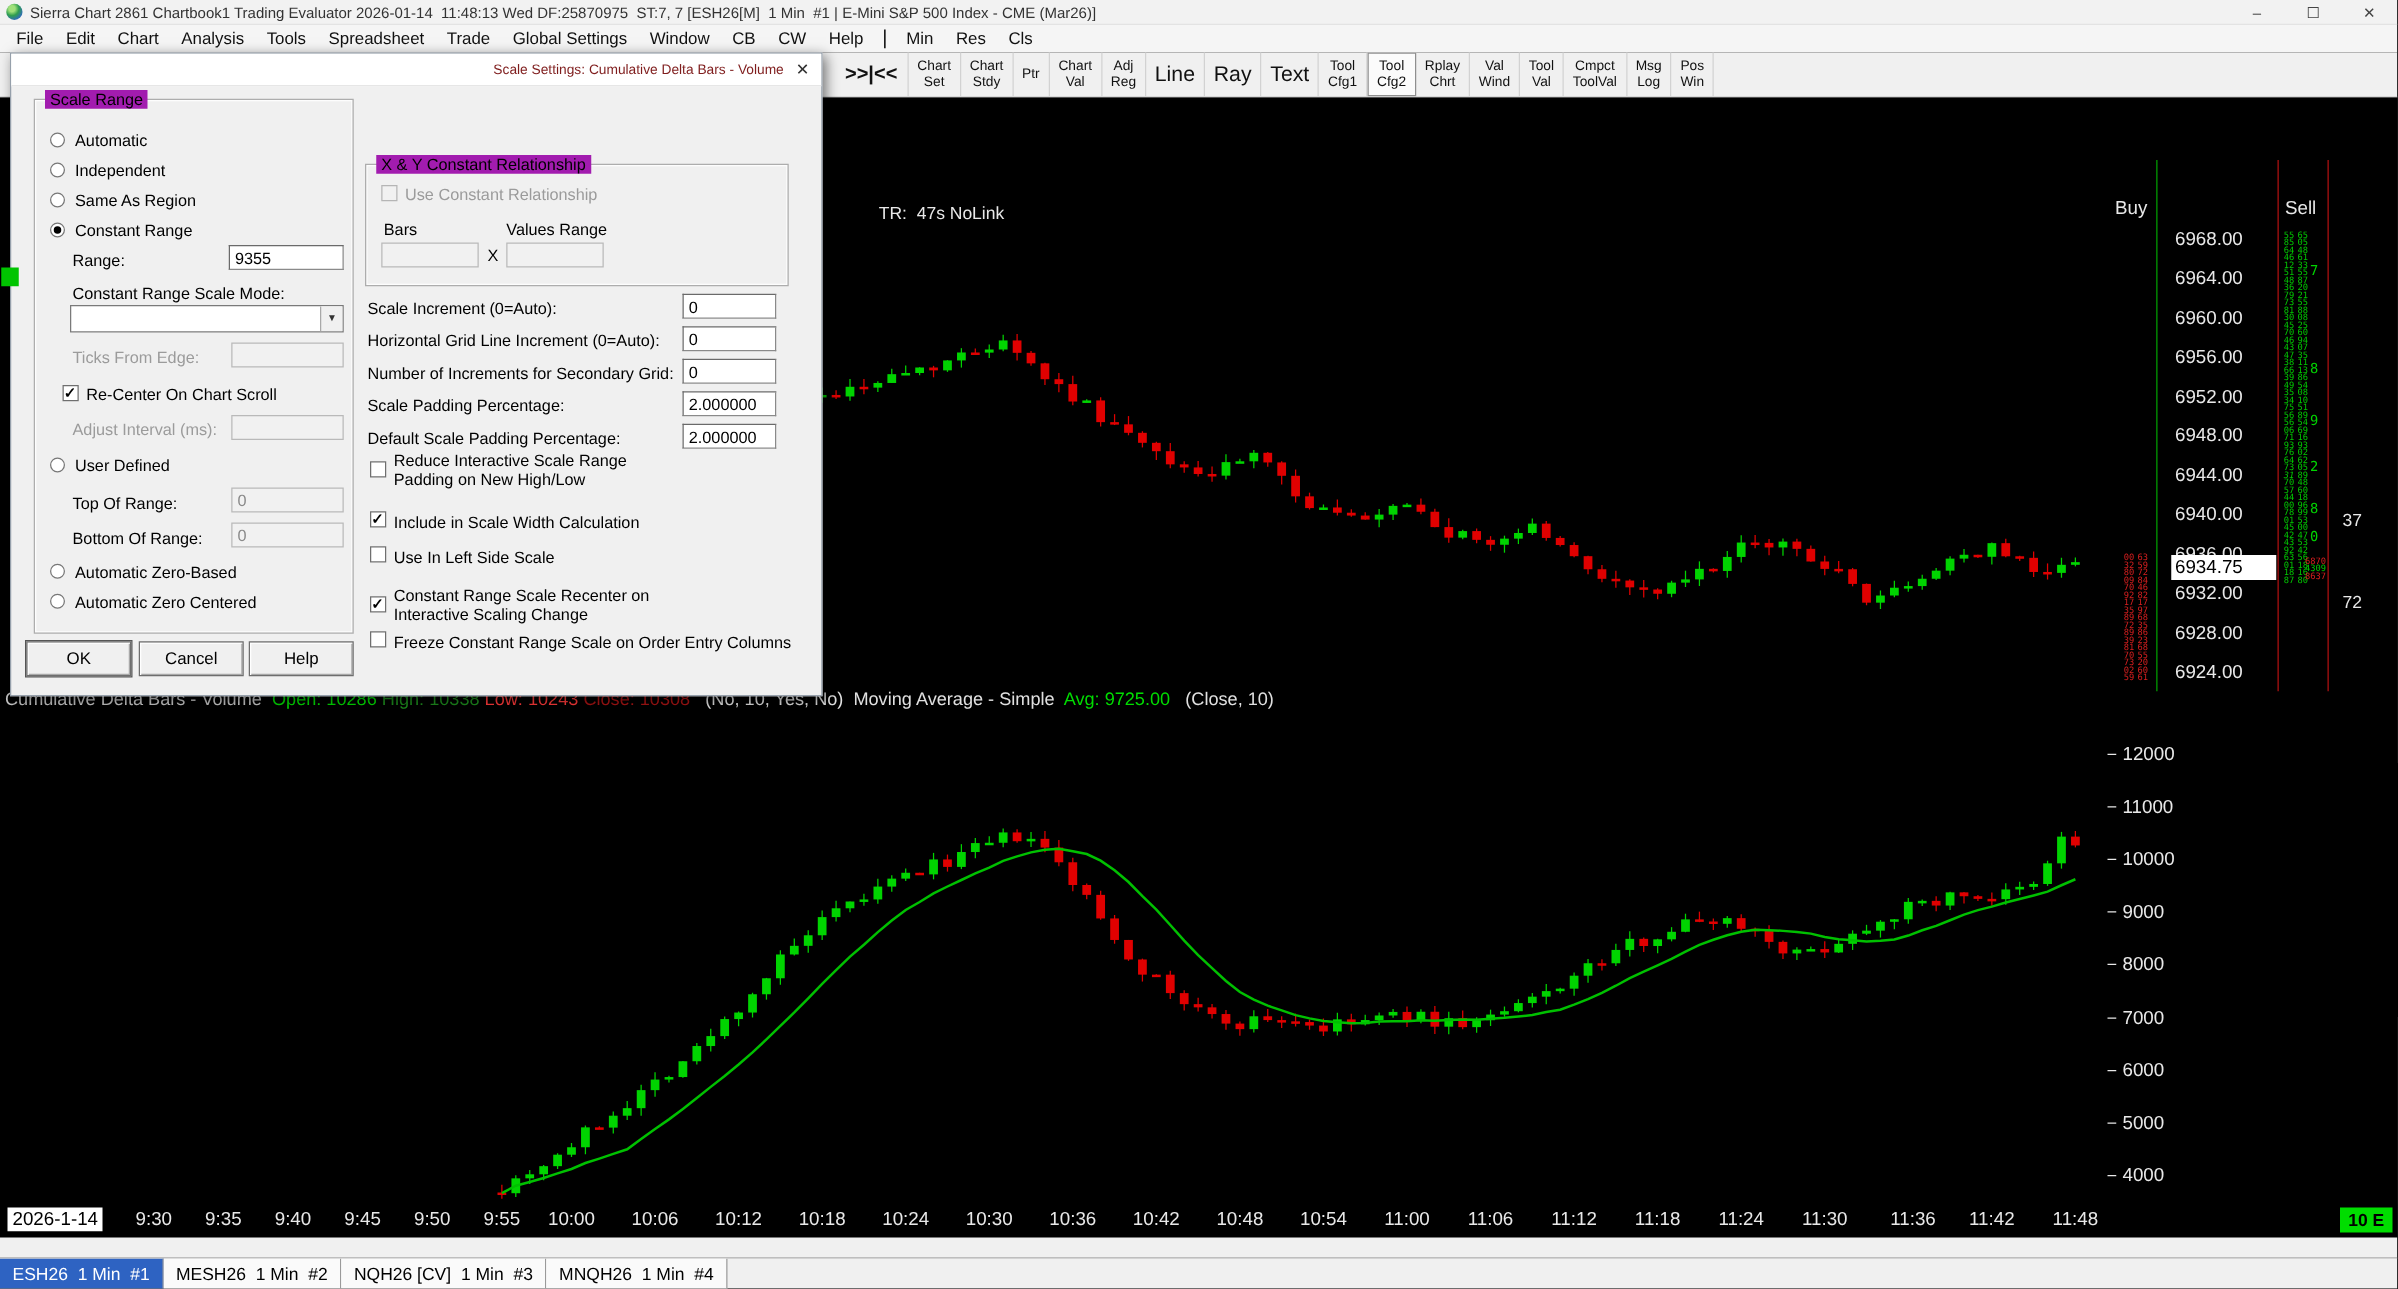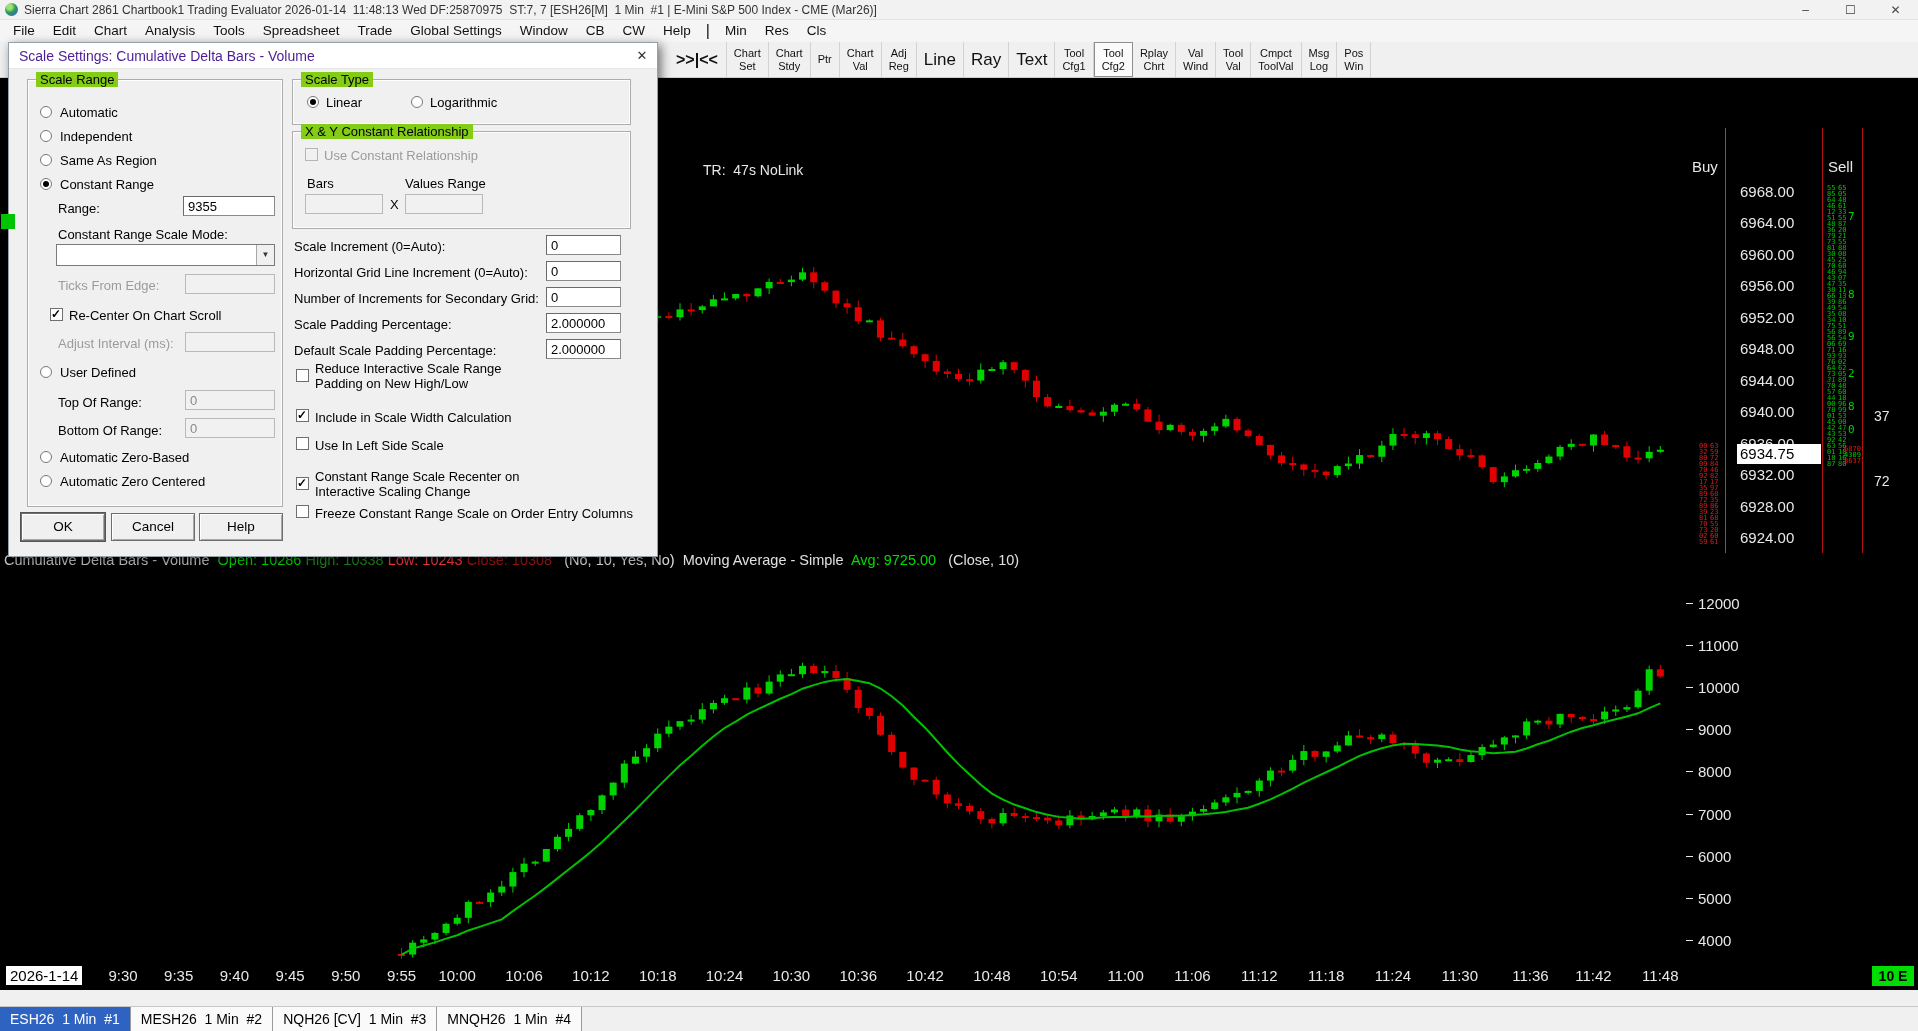--- a/index.html
+++ b/index.html
@@ -35,24 +35,24 @@
   .dom-num{position:absolute;font-size:11px;color:#00d400;font-family:"DejaVu Sans Mono",monospace;}
   .counter{position:absolute;left:1874px;font-size:14px;color:#e8e8e8;}
   
   .gap-strip{position:absolute;left:0;top:990px;width:100%;height:16px;background:#f0f0f0;}
   .tabbar{position:absolute;left:0;top:1006px;width:100%;height:25px;background:#f0f0f0;display:flex;border-top:1px solid #c8c8c8;box-sizing:border-box;}
   .tab{font-size:14px;color:#000;background:#fafafa;border-right:1px solid #9a9a9a;display:flex;align-items:center;padding:0 10px;white-space:pre;}
   .tab.active{background:#2e63c2;color:#fff;}
   
   .dialog{position:absolute;left:8px;top:42px;width:650px;height:515px;background:#f0f0f0;border:1px solid #96a0ab;box-shadow:3px 3px 10px rgba(0,0,0,.55);z-index:50;box-sizing:border-box;}
   .dlg-title{position:absolute;left:0;top:0;width:100%;height:26px;background:#fff;display:flex;align-items:center;box-sizing:border-box;padding-left:10px;border-bottom:1px solid #e6e6e6;}
-  .dlg-title-text{font-size:14px;color:#4c1d95;flex:1;}
+  .dlg-title-text{font-size:11px;color:#7f1d1d;flex:1;text-align:right;}
   .dlg-close{width:30px;text-align:center;font-size:13px;color:#333;}
   .group{position:absolute;border:1px solid #adadad;box-shadow:inset 0 0 0 1px #fdfdfd;}
-  .legend{position:absolute;top:-8px;left:8px;background:#84cc16;padding:0 4px;font-size:13px;color:#000;white-space:pre;}
+  .legend{position:absolute;top:-8px;left:8px;background:#a21caf;padding:0 4px;font-size:13px;color:#000;white-space:pre;}
   .dlabel{position:absolute;font-size:13px;color:#000;white-space:pre;}
   .dlabel.disabled{color:#9b9b9b;}
   .dlabel.two{white-space:pre-line;line-height:15px;}
   .radio{position:absolute;width:12px;height:12px;border-radius:50%;border:1px solid #777;background:#fff;box-sizing:border-box;}
   .radio.on::after{content:"";position:absolute;left:2px;top:2px;width:6px;height:6px;border-radius:50%;background:#000;}
   .check{position:absolute;width:13px;height:13px;border:1px solid #6f6f6f;background:#fff;box-sizing:border-box;}
   .check.on::after{content:"✓";position:absolute;left:0px;top:-2px;font-size:12px;font-weight:bold;color:#000;}
   .check.disabled{border-color:#b5b5b5;background:#f1f1f1;}
   .field{position:absolute;background:#fff;border:1px solid #8a8a8a;border-top-color:#6a6a6a;border-left-color:#6a6a6a;font-size:13px;color:#000;padding:2px 4px;box-sizing:border-box;white-space:pre;overflow:hidden;}
   .field.disabled{background:#f1f1f1;color:#8a8a8a;border-color:#b9b9b9;}
@@ -822,27 +822,20 @@
       <span class="radio" style="left:12px;top:371px;"></span>
       <span class="dlabel" style="left:32px;top:370px;">Automatic Zero-Based</span>
       <span class="radio" style="left:12px;top:395px;"></span>
       <span class="dlabel" style="left:32px;top:394px;">Automatic Zero Centered</span>
     </div>
 
     <div class="btn default" style="left:12px;top:470px;">OK</div>
     <div class="btn" style="left:102px;top:470px;">Cancel</div>
     <div class="btn" style="left:190px;top:470px;">Help</div>
 
-    <div class="group" style="left:283px;top:36px;width:337px;height:44px;">
-      <span class="legend">Scale Type</span>
-      <span class="radio on" style="left:14px;top:16px;"></span>
-      <span class="dlabel" style="left:33px;top:15px;">Linear</span>
-      <span class="radio" style="left:118px;top:16px;"></span>
-      <span class="dlabel" style="left:137px;top:15px;">Logarithmic</span>
-    </div>
 
     <div class="group" style="left:283px;top:88px;width:337px;height:96px;text-decoration:underline;">
       <span class="legend">X &amp; Y Constant Relationship</span>
       <span class="check disabled" style="left:12px;top:16px;"></span>
       <span class="dlabel disabled" style="left:31px;top:16px;">Use Constant Relationship</span>
       <span class="dlabel" style="left:14px;top:44px;">Bars</span>
       <span class="dlabel" style="left:112px;top:44px;">Values Range</span>
       <div class="field disabled" style="left:12px;top:62px;width:78px;height:20px;"></div>
       <span class="dlabel" style="left:97px;top:65px;">X</span>
       <div class="field disabled" style="left:112px;top:62px;width:78px;height:20px;"></div>

